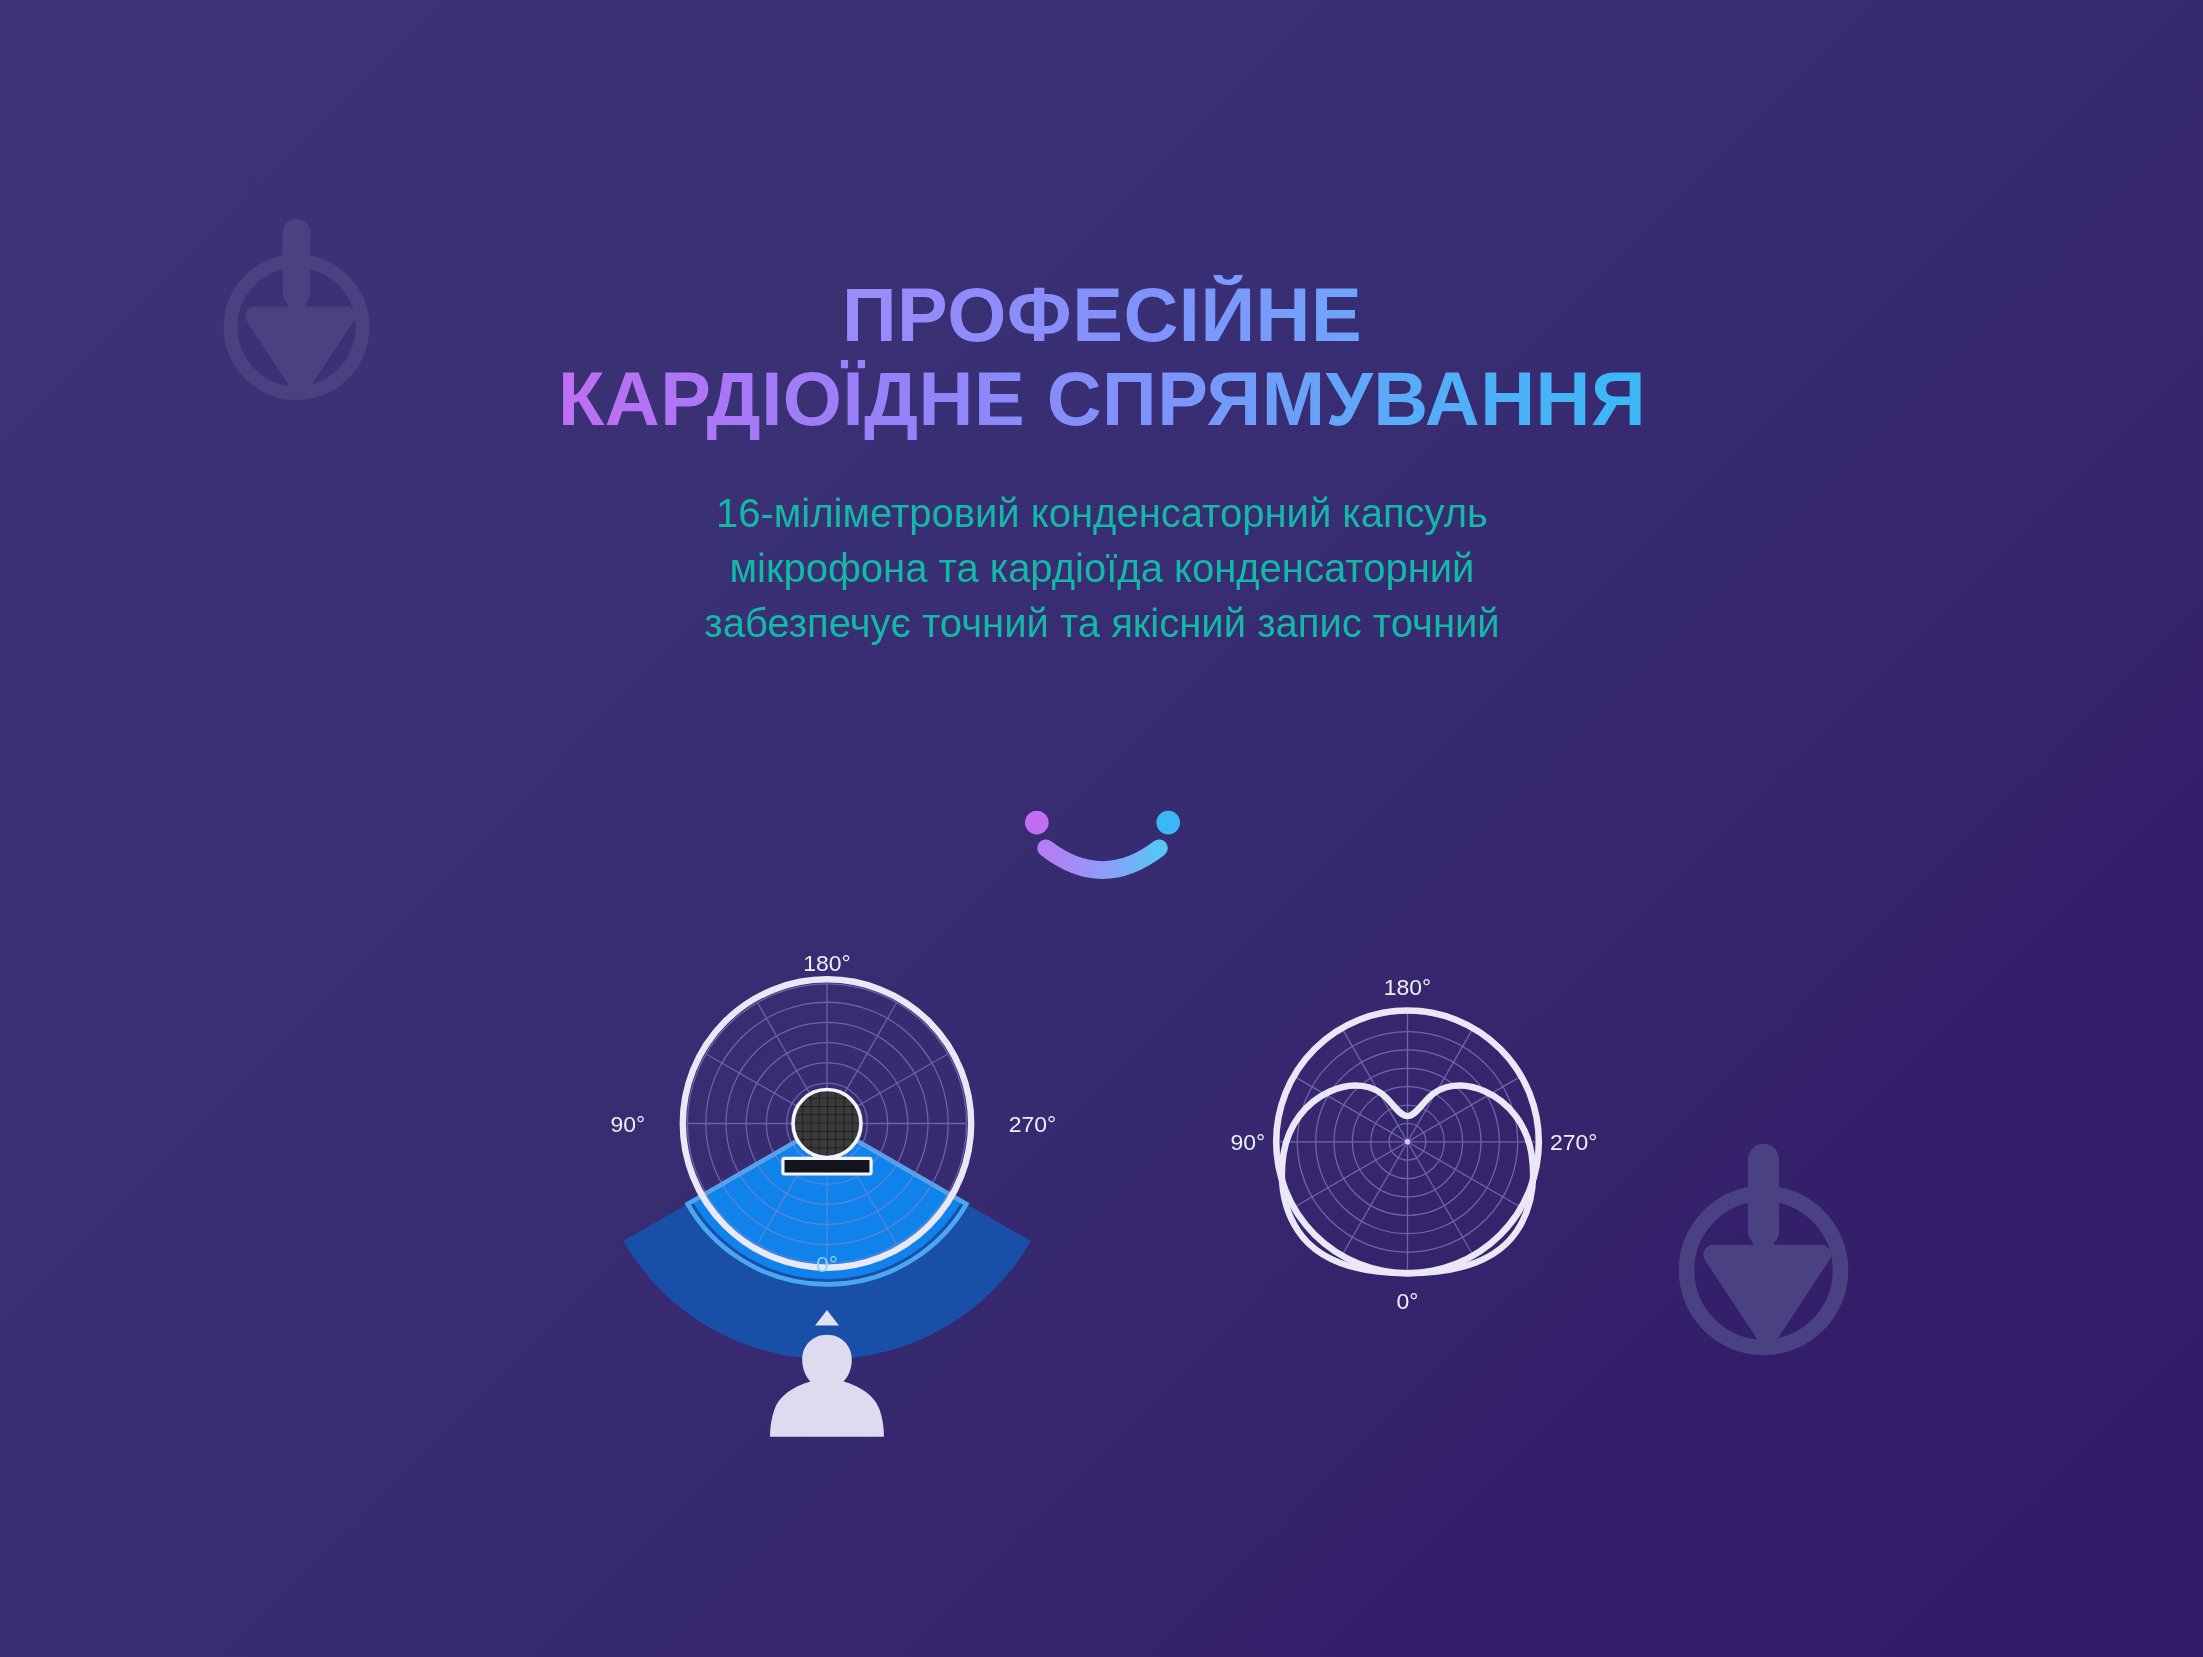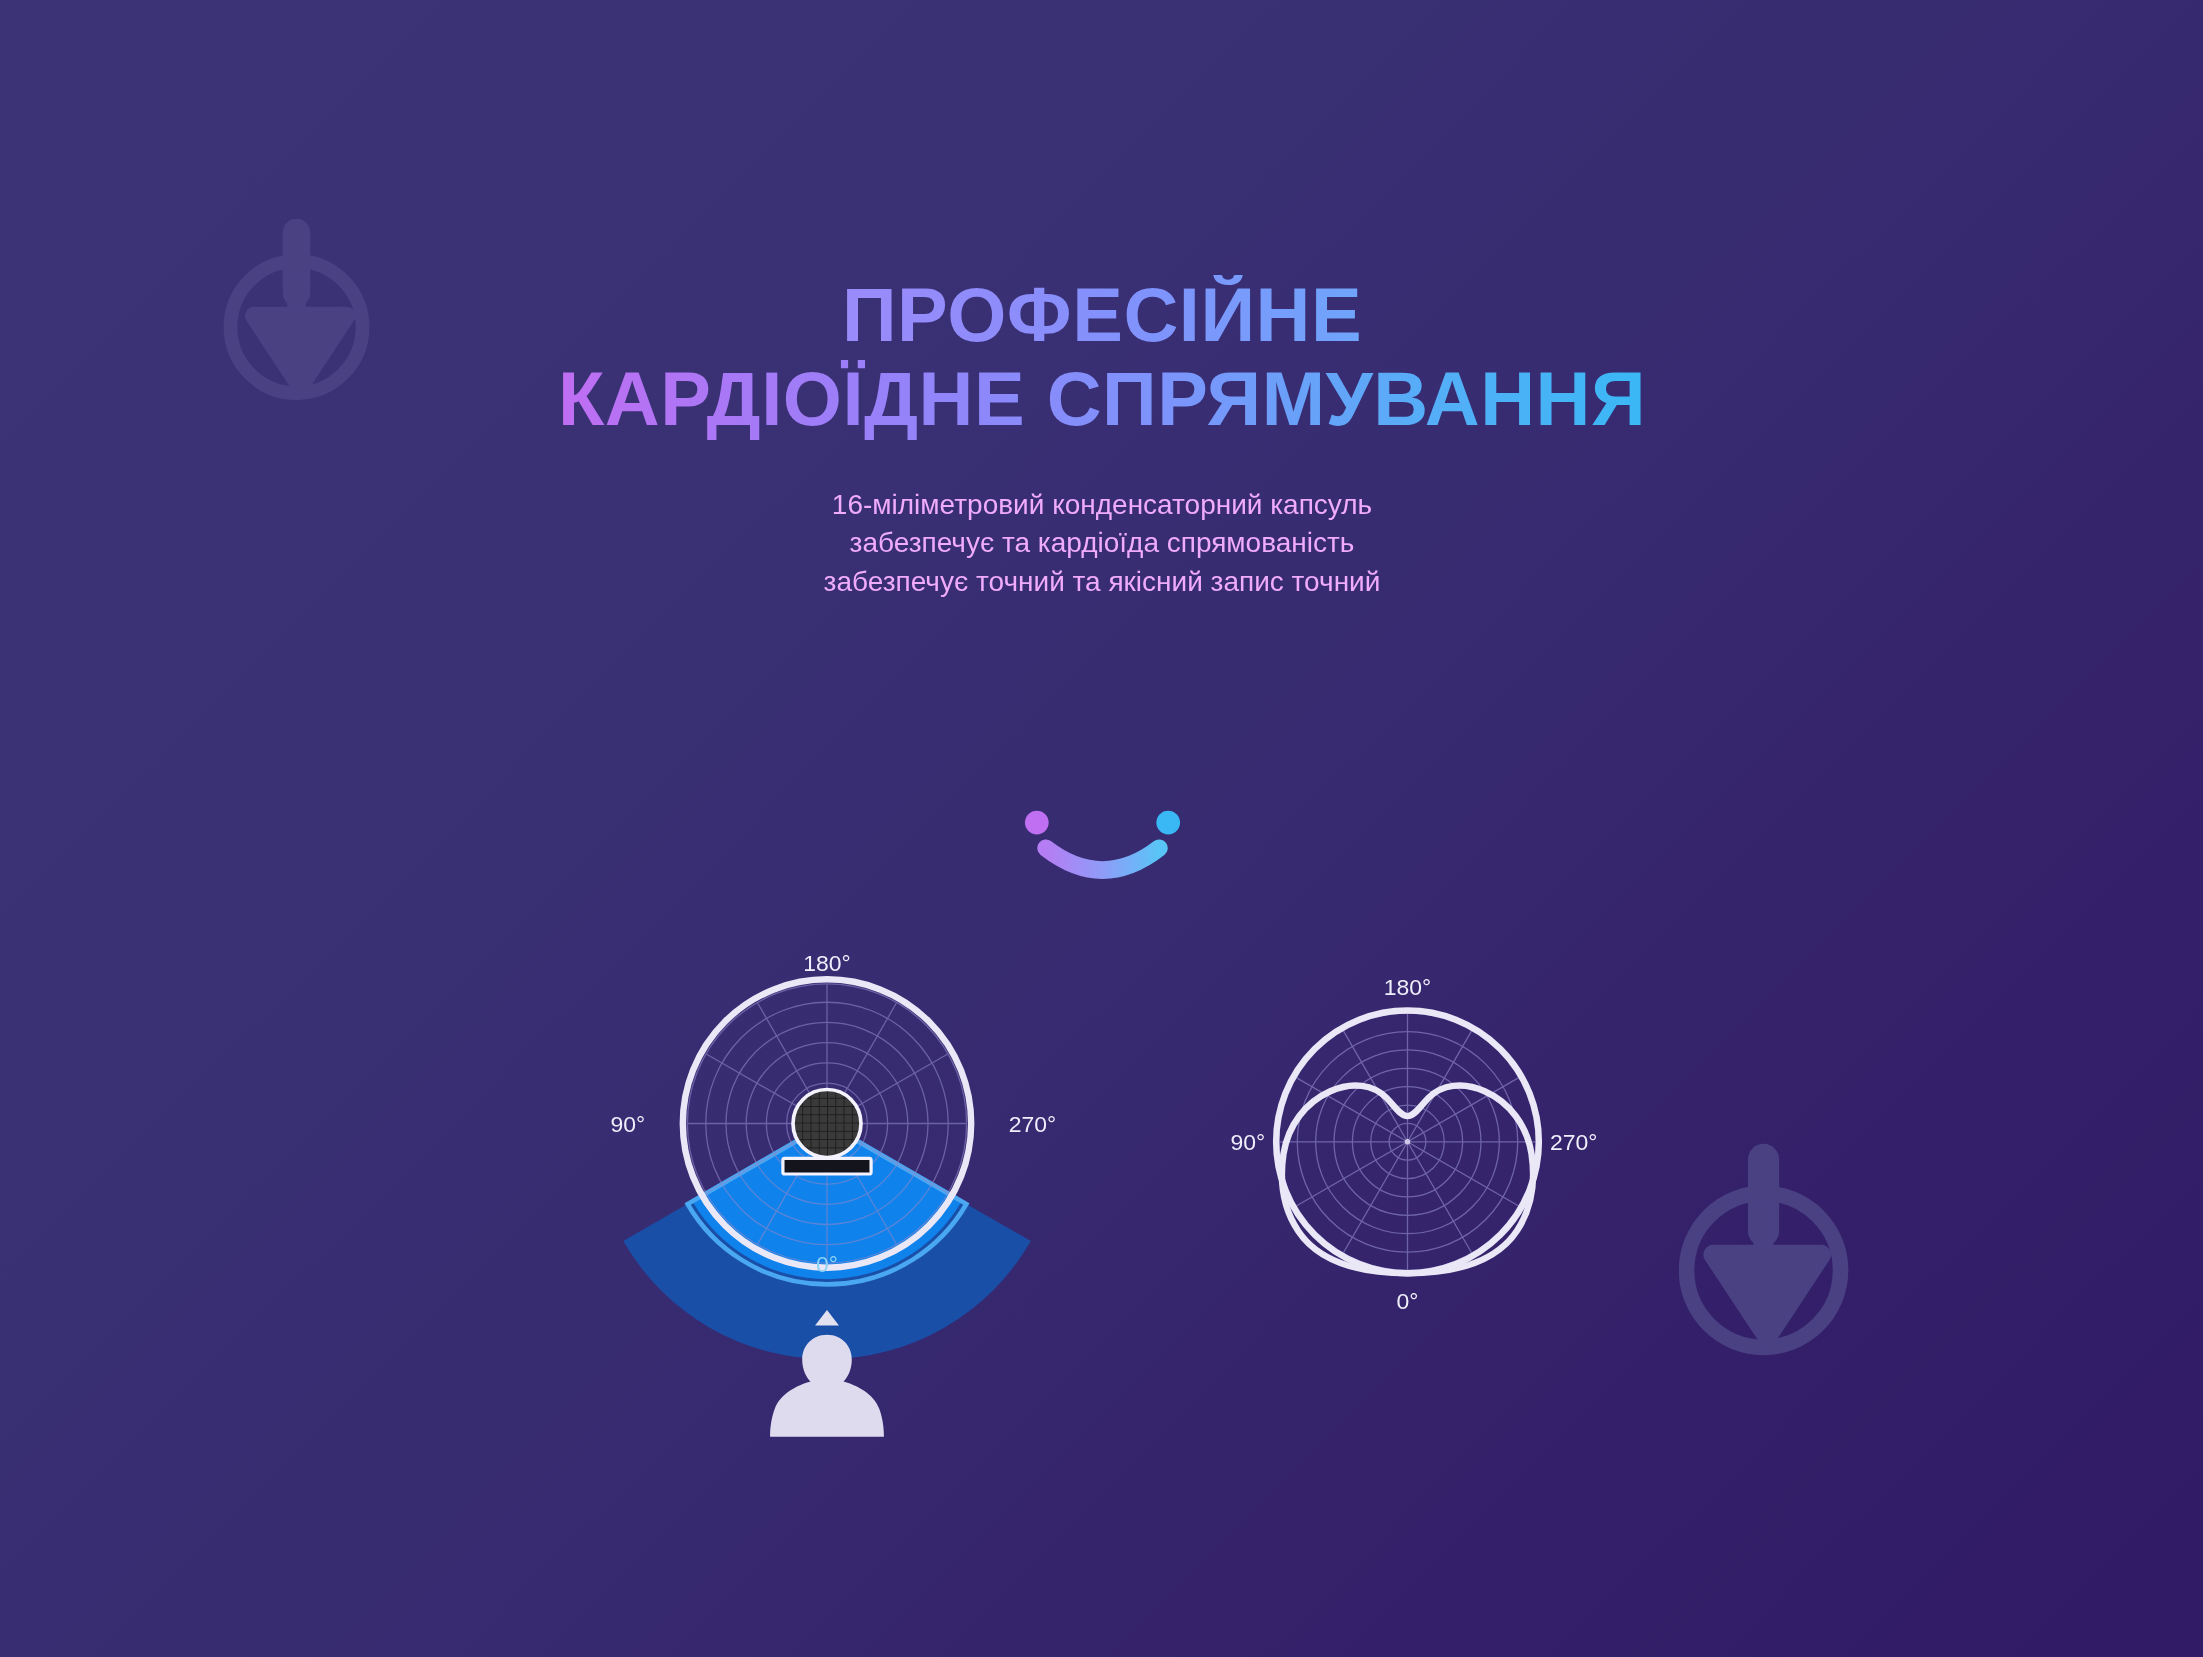--- a/index.html
+++ b/index.html
@@ -39,22 +39,22 @@
   }
   .tl2{
     background:linear-gradient(90deg,#c06ef2 0%, #a878f6 16%, #8f86fa 37%, #7b95fb 57%, #55aef7 80%, #3ab8f5 100%);
     -webkit-background-clip:text; background-clip:text; color:transparent;
     display:inline-block;
     margin-top:3.7px;
     text-decoration:underline;
   }
   .subtitle{
     margin-top:46px;
-    color:#f0abfc;
-    font-size:28px;
+    color:#14b8a6;
+    font-size:40px;
     line-height:1.38;
     text-align:center;
     max-width:1212px;
     font-weight:400;
   }
 
   
   .smile{ position:absolute; left:0; right:0; top:808px; display:flex; justify-content:center; }
 
   
@@ -90,21 +90,21 @@
   </svg>
 </div>
 
 <div class="header">
   <div class="title">
     <span class="tl1">ПРОФЕСІЙНЕ</span><br>
     <span class="tl2">КАРДІОЇДНЕ СПРЯМУВАННЯ</span>
   </div>
   <div class="subtitle">
     <div>16-міліметровий конденсаторний капсуль</div>
-    <div>забезпечує та кардіоїда спрямованість</div>
+    <div>мікрофона та кардіоїда конденсаторний</div>
     <div>забезпечує точний та якісний запис точний</div>
   </div>
 </div>
 
 <div class="smile">
   <svg width="165" height="73" viewBox="0 0 180 80" aria-hidden="true">
     <defs>
       <linearGradient id="smileGrad" x1="0" y1="0" x2="1" y2="0">
         <stop offset="0%" stop-color="#b57df3"></stop>
         <stop offset="50%" stop-color="#8f9cf8"></stop>

